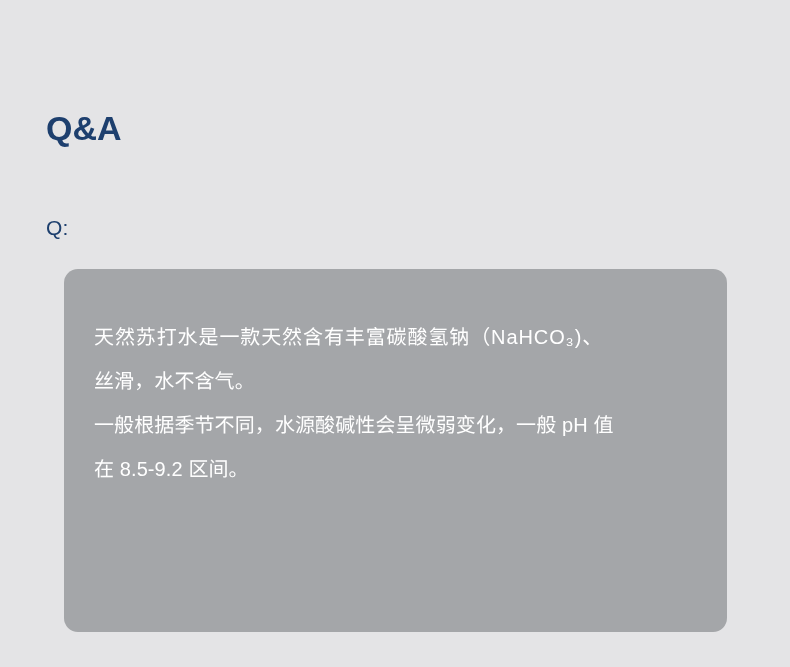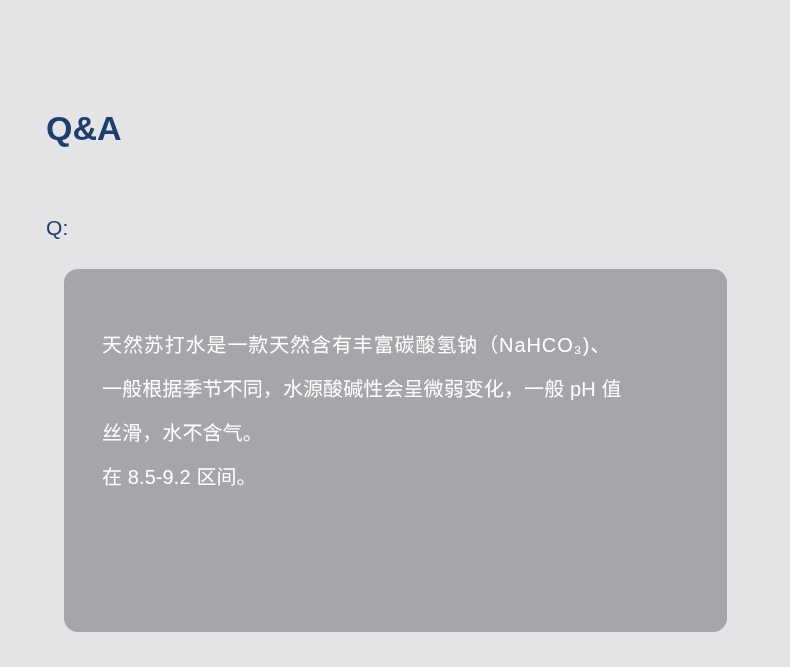--- a/index.html
+++ b/index.html
@@ -69,21 +69,21 @@
     top: 269px;
     width: 663px;
     height: 363px;
     background: #a4a6a9;
     border-radius: 14px;
     box-sizing: border-box;
     padding: 46px 30px 30px 30px;
   }
 
   .answer-body {
-    margin: 8px;
+    margin: 0;
     padding: 0;
   }
 
   .answer-line {
     margin: 0;
     font-size: 20px;
     line-height: 44px;
     color: #ffffff;
     font-weight: 400;
     white-space: nowrap;
@@ -102,19 +102,19 @@
 
   <h2 class="qa-title">Q&amp;A</h2>
 
   <div class="question-row">
     <span class="question-prefix">Q:</span>
   </div>
 
   <div class="answer-card">
     <div class="answer-body">
       <p class="answer-line spaced">天然苏打水是一款天然含有丰富碳酸氢钠（NaHCO₃)、</p>
+      <p class="answer-line tight">丝滑，水不含气。</p>
       <p class="answer-line tight">一般根据季节不同，水源酸碱性会呈微弱变化，一般 pH 值</p>
-      <p class="answer-line tight">丝滑，水不含气。</p>
       <p class="answer-line tight">在 8.5-9.2 区间。</p>
     </div>
   </div>
 
 </div>
 
 </body></html>

